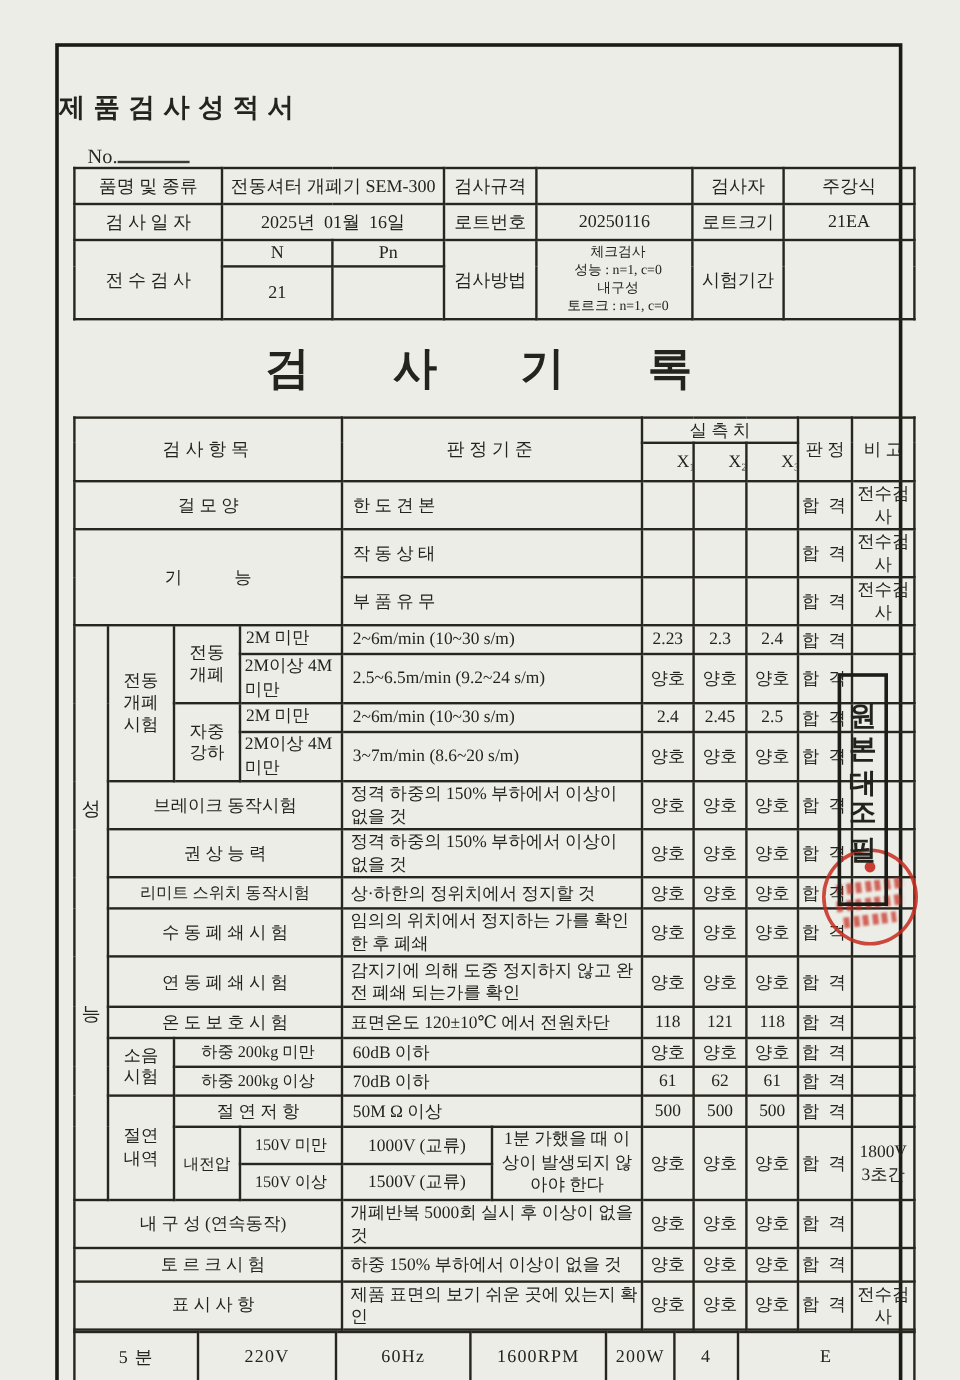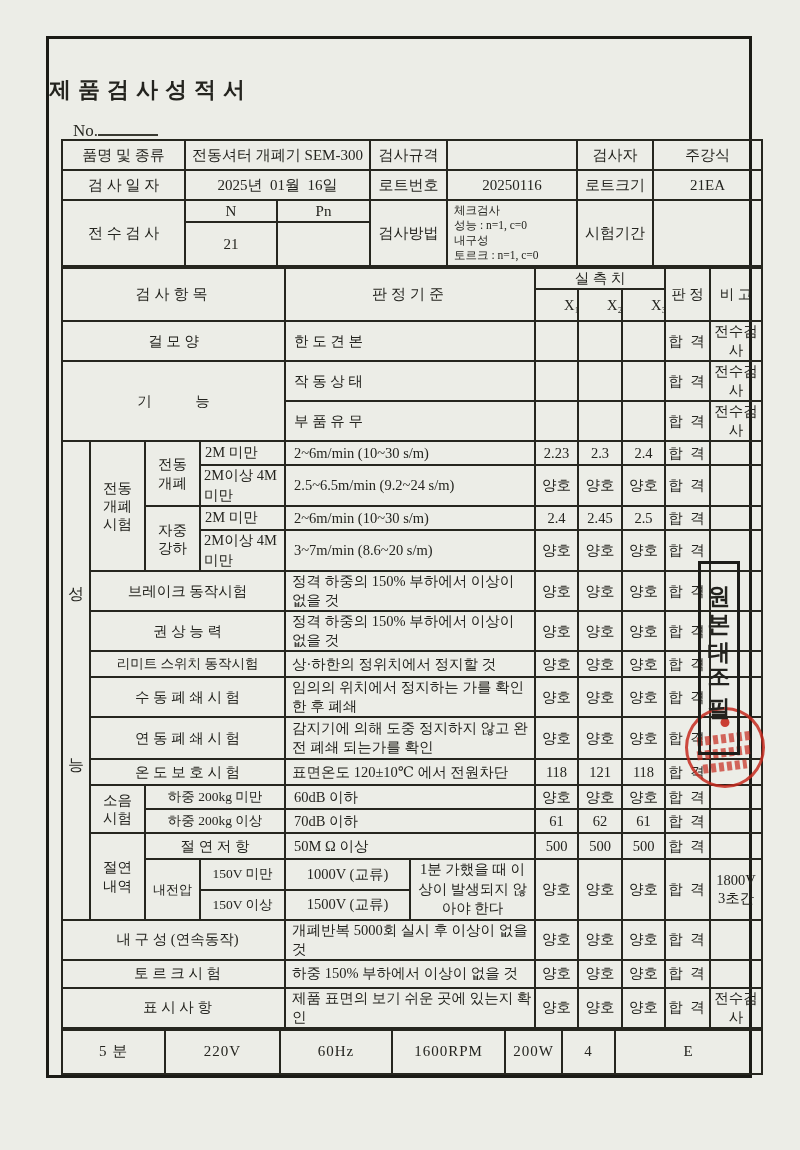--- a/index.html
+++ b/index.html
@@ -26,21 +26,21 @@
     font-size:22px;font-weight:bold;letter-spacing:7px;}
   
   table{width:100%;border-collapse:collapse;table-layout:fixed;margin-left:12px;}
   td{border:2px solid #26261f;text-align:center;vertical-align:middle;
      padding:0 2px;box-sizing:border-box;overflow:hidden;font-size:15px;}
   .pre{white-space:pre;}
   
   .info td{height:30px;}
   .info .tall{height:22px;}
   .info .method{
-    text-align:left;font-size:11.5px;line-height:1.3;padding:2px 0 2px 6px;
+    text-align:center;font-size:11.5px;line-height:1.3;padding:2px 0 2px 6px;
   }
   
   .banner{height:80px;display:flex;align-items:center;justify-content:center;
     font-size:37px;font-weight:bold;letter-spacing:30px;padding-left:30px;box-sizing:border-box;}
   
   .record td{font-size:14.5px;}
   .record .hcell{letter-spacing:4px;font-size:15px;}
   .record tr.h24 td{height:24px;}
   .record tr.h25 td{height:24px;}
   .record tr.h26 td{height:26px;}
@@ -147,20 +147,21 @@
         <td rowspan="2">시험기간</td>
         <td rowspan="2"></td>
       </tr>
       <tr>
         <td style="height:44px">21</td>
         <td></td>
       </tr>
     </tbody>
       </table>
 
+    <div class="banner">검 사 기 록</div>
 
     <table class="record">
       <colgroup>
         <col style="width:28px">
           <col style="width:55px">
           <col style="width:55px">
           <col style="width:85px">
         <col style="width:125px">
           <col style="width:125px">
         <col style="width:43px">

